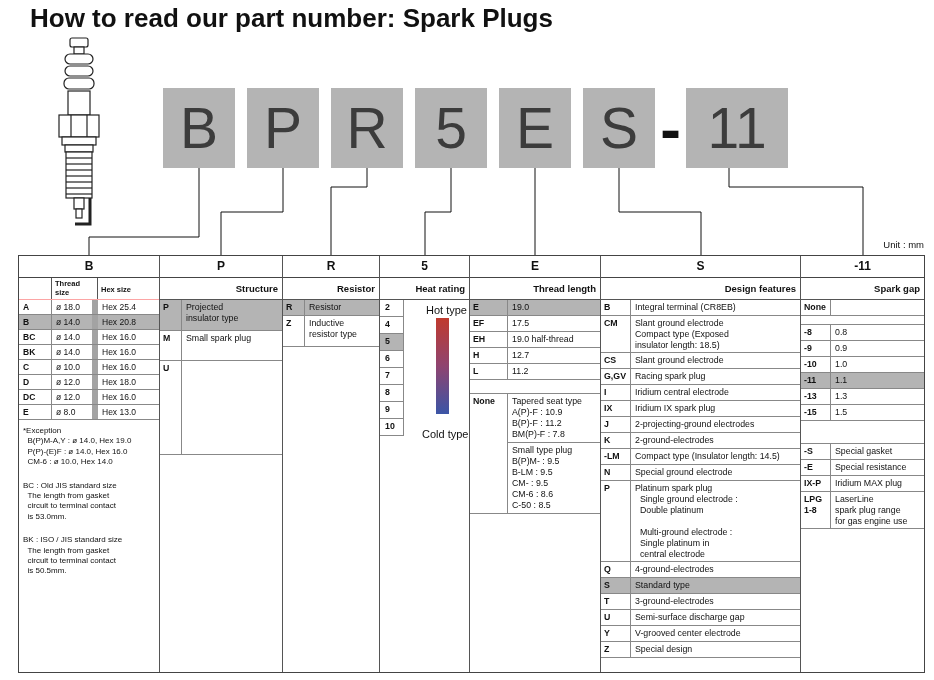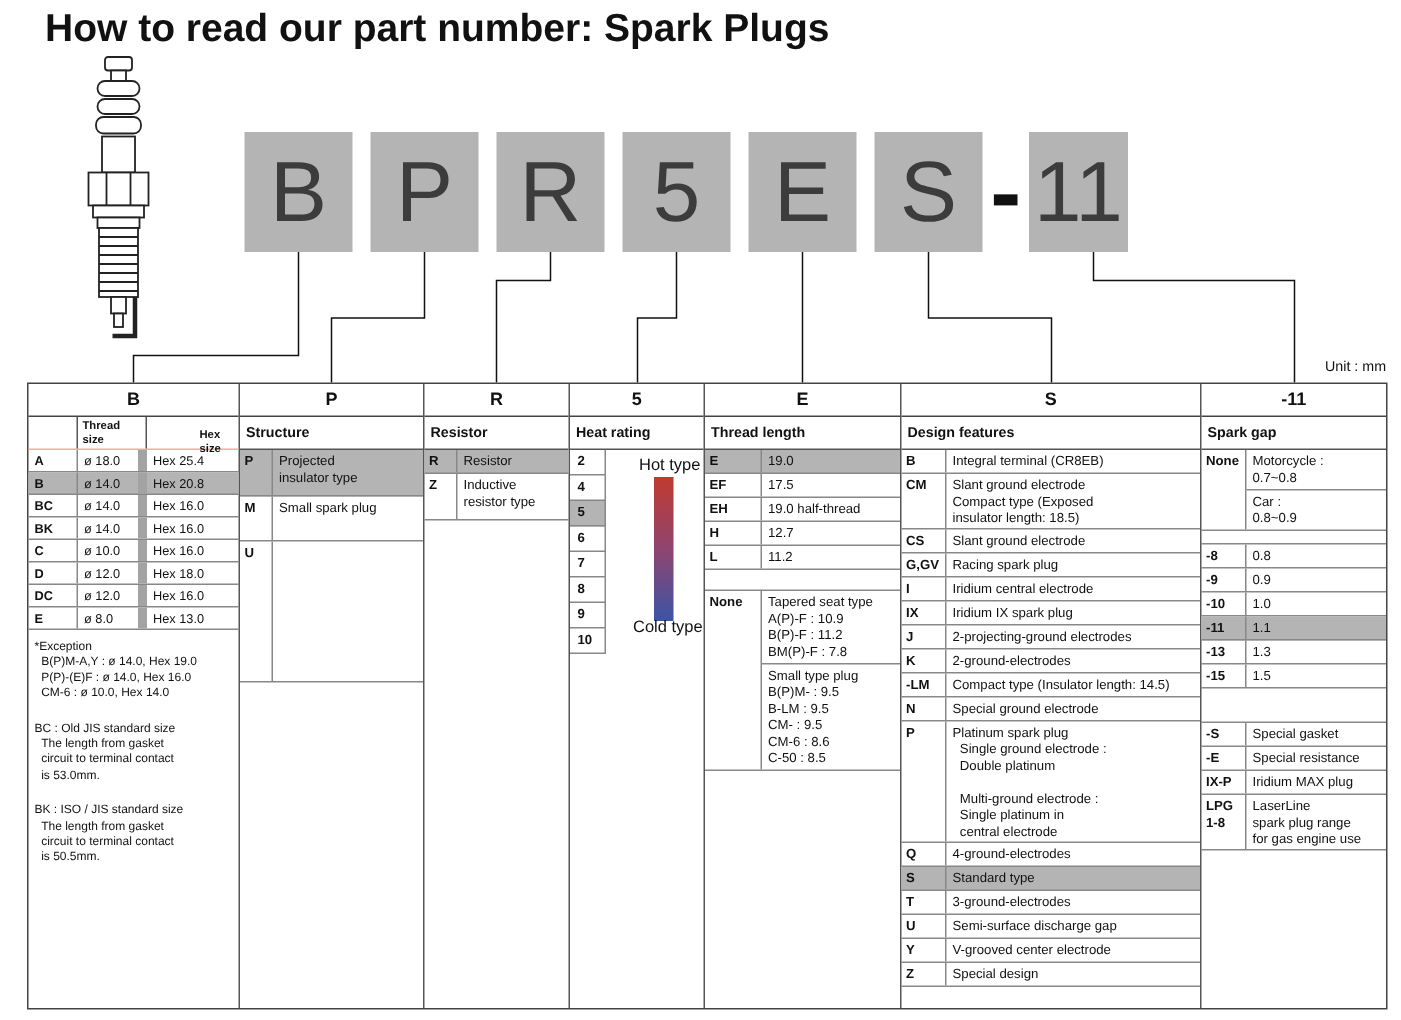--- a/index.html
+++ b/index.html
@@ -7,42 +7,42 @@
   body { width:934px; height:680px; font-family:"Liberation Sans","DejaVu Sans",sans-serif; color:#111; }
   .page { position:relative; width:934px; height:680px; background:#fff; overflow:hidden; }
 
   .title { position:absolute; left:30px; top:3px; font-size:26px; font-weight:bold; }
 
   .plug { position:absolute; left:34px; top:36px; }
 
   .code-box { position:absolute; top:88px; width:72px; height:80px; background:#b4b4b4;
               display:flex; align-items:center; justify-content:center;
               font-size:57px; color:#3c3c3c; }
-  .code-box.wide { width:66px; }
+  .code-box.wide { width:102px; }
   .code-dash { position:absolute; top:88px; left:655px; width:31px; height:80px;
                display:flex; align-items:center; justify-content:center;
                font-size:62px; font-weight:bold; color:#111; }
 
   .connectors { position:absolute; left:0; top:0; pointer-events:none; }
 
   .unit { position:absolute; top:239px; right:10px; font-size:9.5px; }
 
   .table { position:absolute; left:18px; top:255px; width:907px; height:418px;
            border:1px solid #444; display:flex; background:#fff; }
   .col { position:relative; border-right:1px solid #555; }
   .col:last-child { border-right:none; }
   .w-b{width:141px}.w-p{width:123px}.w-r{width:97px}.w-h{width:90px}.w-e{width:131px}.w-s{width:200px}.w-g{flex:1}
 
   .col-head { height:22px; line-height:21px; text-align:center; font-weight:bold; font-size:12px; border-bottom:1px solid #444; }
-  .sublabel { height:22px; padding:5px 4px 0; font-weight:bold; font-size:9.5px; border-bottom:1px solid #555; }
+  .sublabel { height:22px; padding:5px 4px 0; font-weight:bold; font-size:9.5px; border-bottom:1px solid #555;text-align:right; }
 
   .subhead { display:flex; height:22px; border-bottom:1px solid #fca5a5; font-size:7.5px; font-weight:bold; }
   .subhead .c1 { width:33px; border-right:1px solid #555; }
   .subhead .c2 { width:46px; border-right:1px solid #555; padding:2px 3px 0; white-space:pre-line; line-height:1.15; }
-  .subhead .c3 { flex:1; padding:7px 3px 0;margin-left:32px; }
+  .subhead .c3 { flex:1; padding:7px 3px 0; }
 
   .trow { display:flex; font-size:8.5px; border-bottom:1px solid #888; min-height:15px; }
   .trow .code { width:33px; border-right:1px solid #888; font-weight:bold; padding:2px 4px 1px; }
   .trow .dia  { width:46px; border-right:6px solid #a3a3a3; padding:2px 4px 1px; }
   .trow .hexv { flex:1; padding:2px 4px 1px; }
 
   .hl { background:#b4b4b4; }
 
   .note { font-size:8px; line-height:1.3; padding:6px 4px 0; white-space:pre-wrap; }
   .note + .note { margin-top:7px; }
@@ -57,21 +57,21 @@
   .stack .blk { padding:2px 4px; white-space:pre-wrap; line-height:1.25; border-bottom:1px solid #888; }
   .stack .blk:last-child { border-bottom:none; }
 
   .group { border-top:1px solid #888; }
   .mt14{margin-top:13px} .mt8{margin-top:8px} .mt22{margin-top:22px}
 
   .hrow { width:24px; height:17px; border-right:1px solid #888; border-bottom:1px solid #888;
           font-weight:bold; font-size:8.8px; padding:2px 0 0 5px; }
   .hot,.cold { position:absolute; font-size:11px; }
   .hot { left:46px; top:48px; }
-  .cold { left:42px; top:156px; }
+  .cold { left:42px; top:172px; }
   .bar { position:absolute; left:56px; top:62px; width:13px; height:96px;
          background:linear-gradient(180deg,#c03a2e 0%,#8f4470 50%,#3b55a6 100%); }
 </style>
 </head>
 <body>
 
 <div class="page">
 
   <h1 class="title">How to read our part number: Spark Plugs</h1>
 
@@ -355,26 +355,20 @@
           <span class="dcode">Z</span>
           <span class="dtxt">Special design</span>
         </div>
     </div>
 
     <div class="col w-g">
       <div class="col-head">-11</div>
       <div class="sublabel">Spark gap</div>
       <div class="drow">
         <span class="dcode">None</span>
-        <div class="stack">
-          <div class="blk">Motorcycle :
-0.7~0.8</div>
-          <div class="blk">Car :
-0.8~0.9</div>
-        </div>
       </div>
       <div class="group mt8">
         <div class="drow">
             <span class="dcode">-8</span>
             <span class="dtxt">0.8</span>
           </div>
         <div class="drow">
             <span class="dcode">-9</span>
             <span class="dtxt">0.9</span>
           </div>

